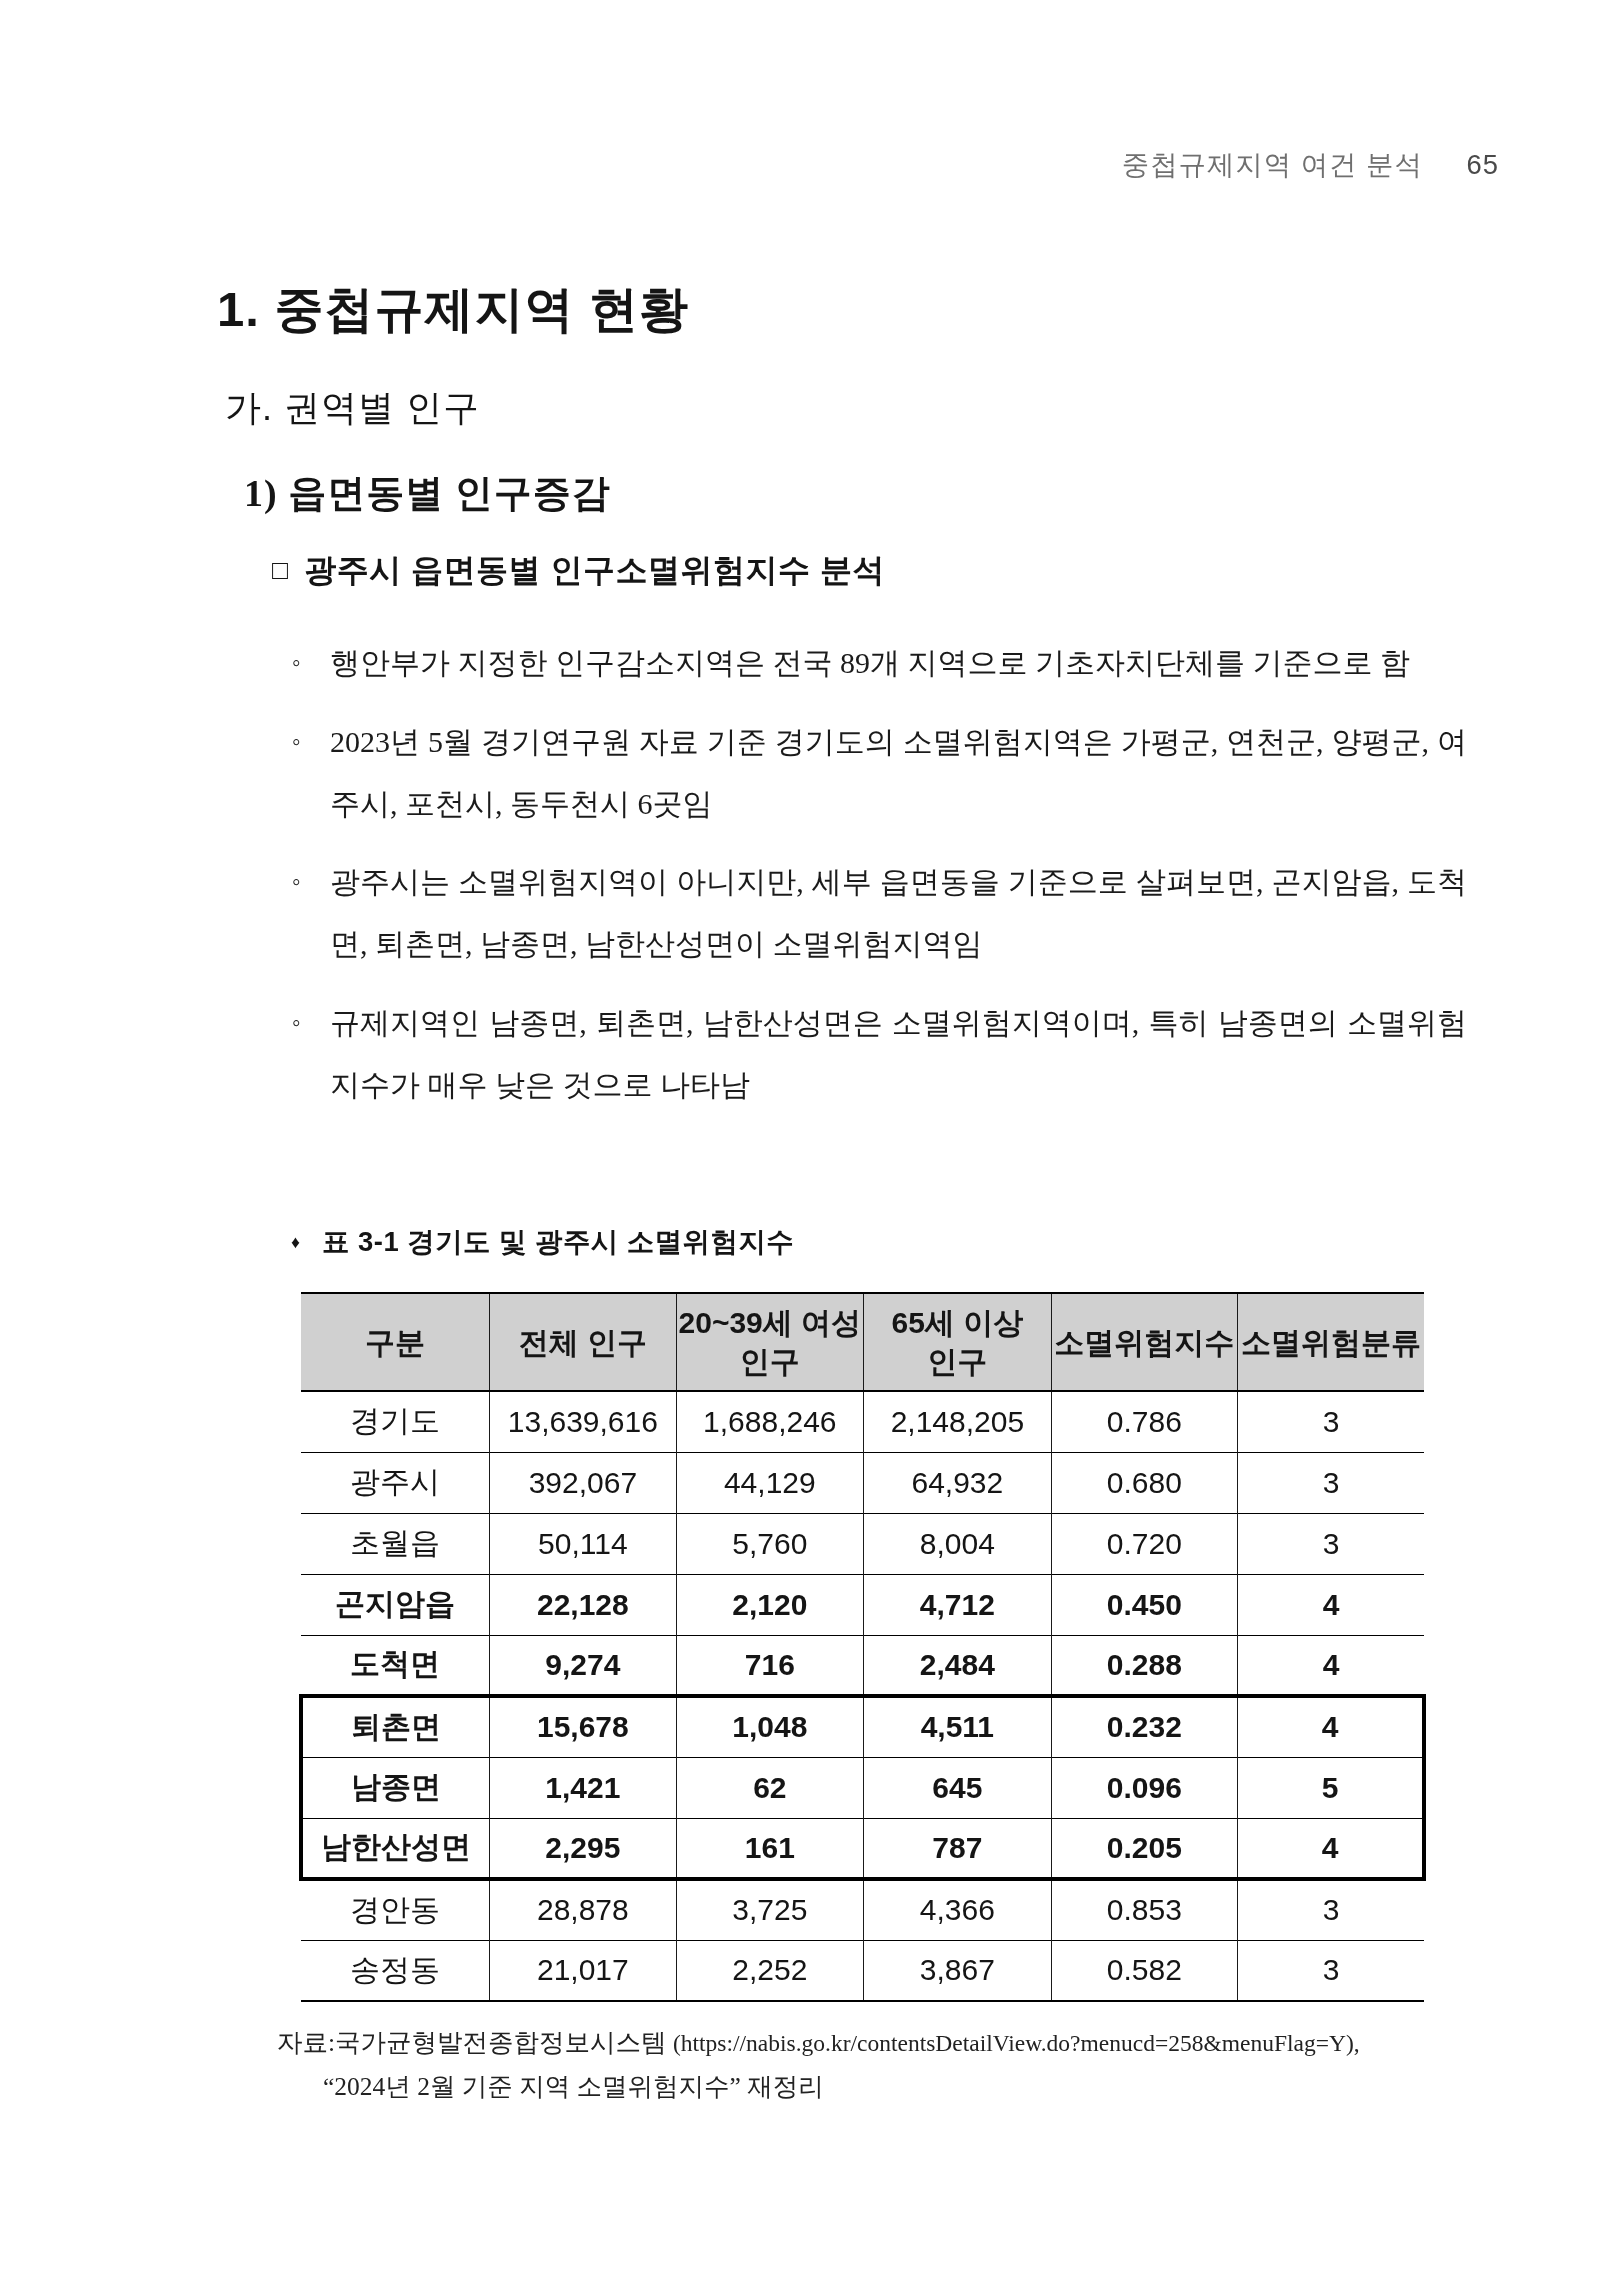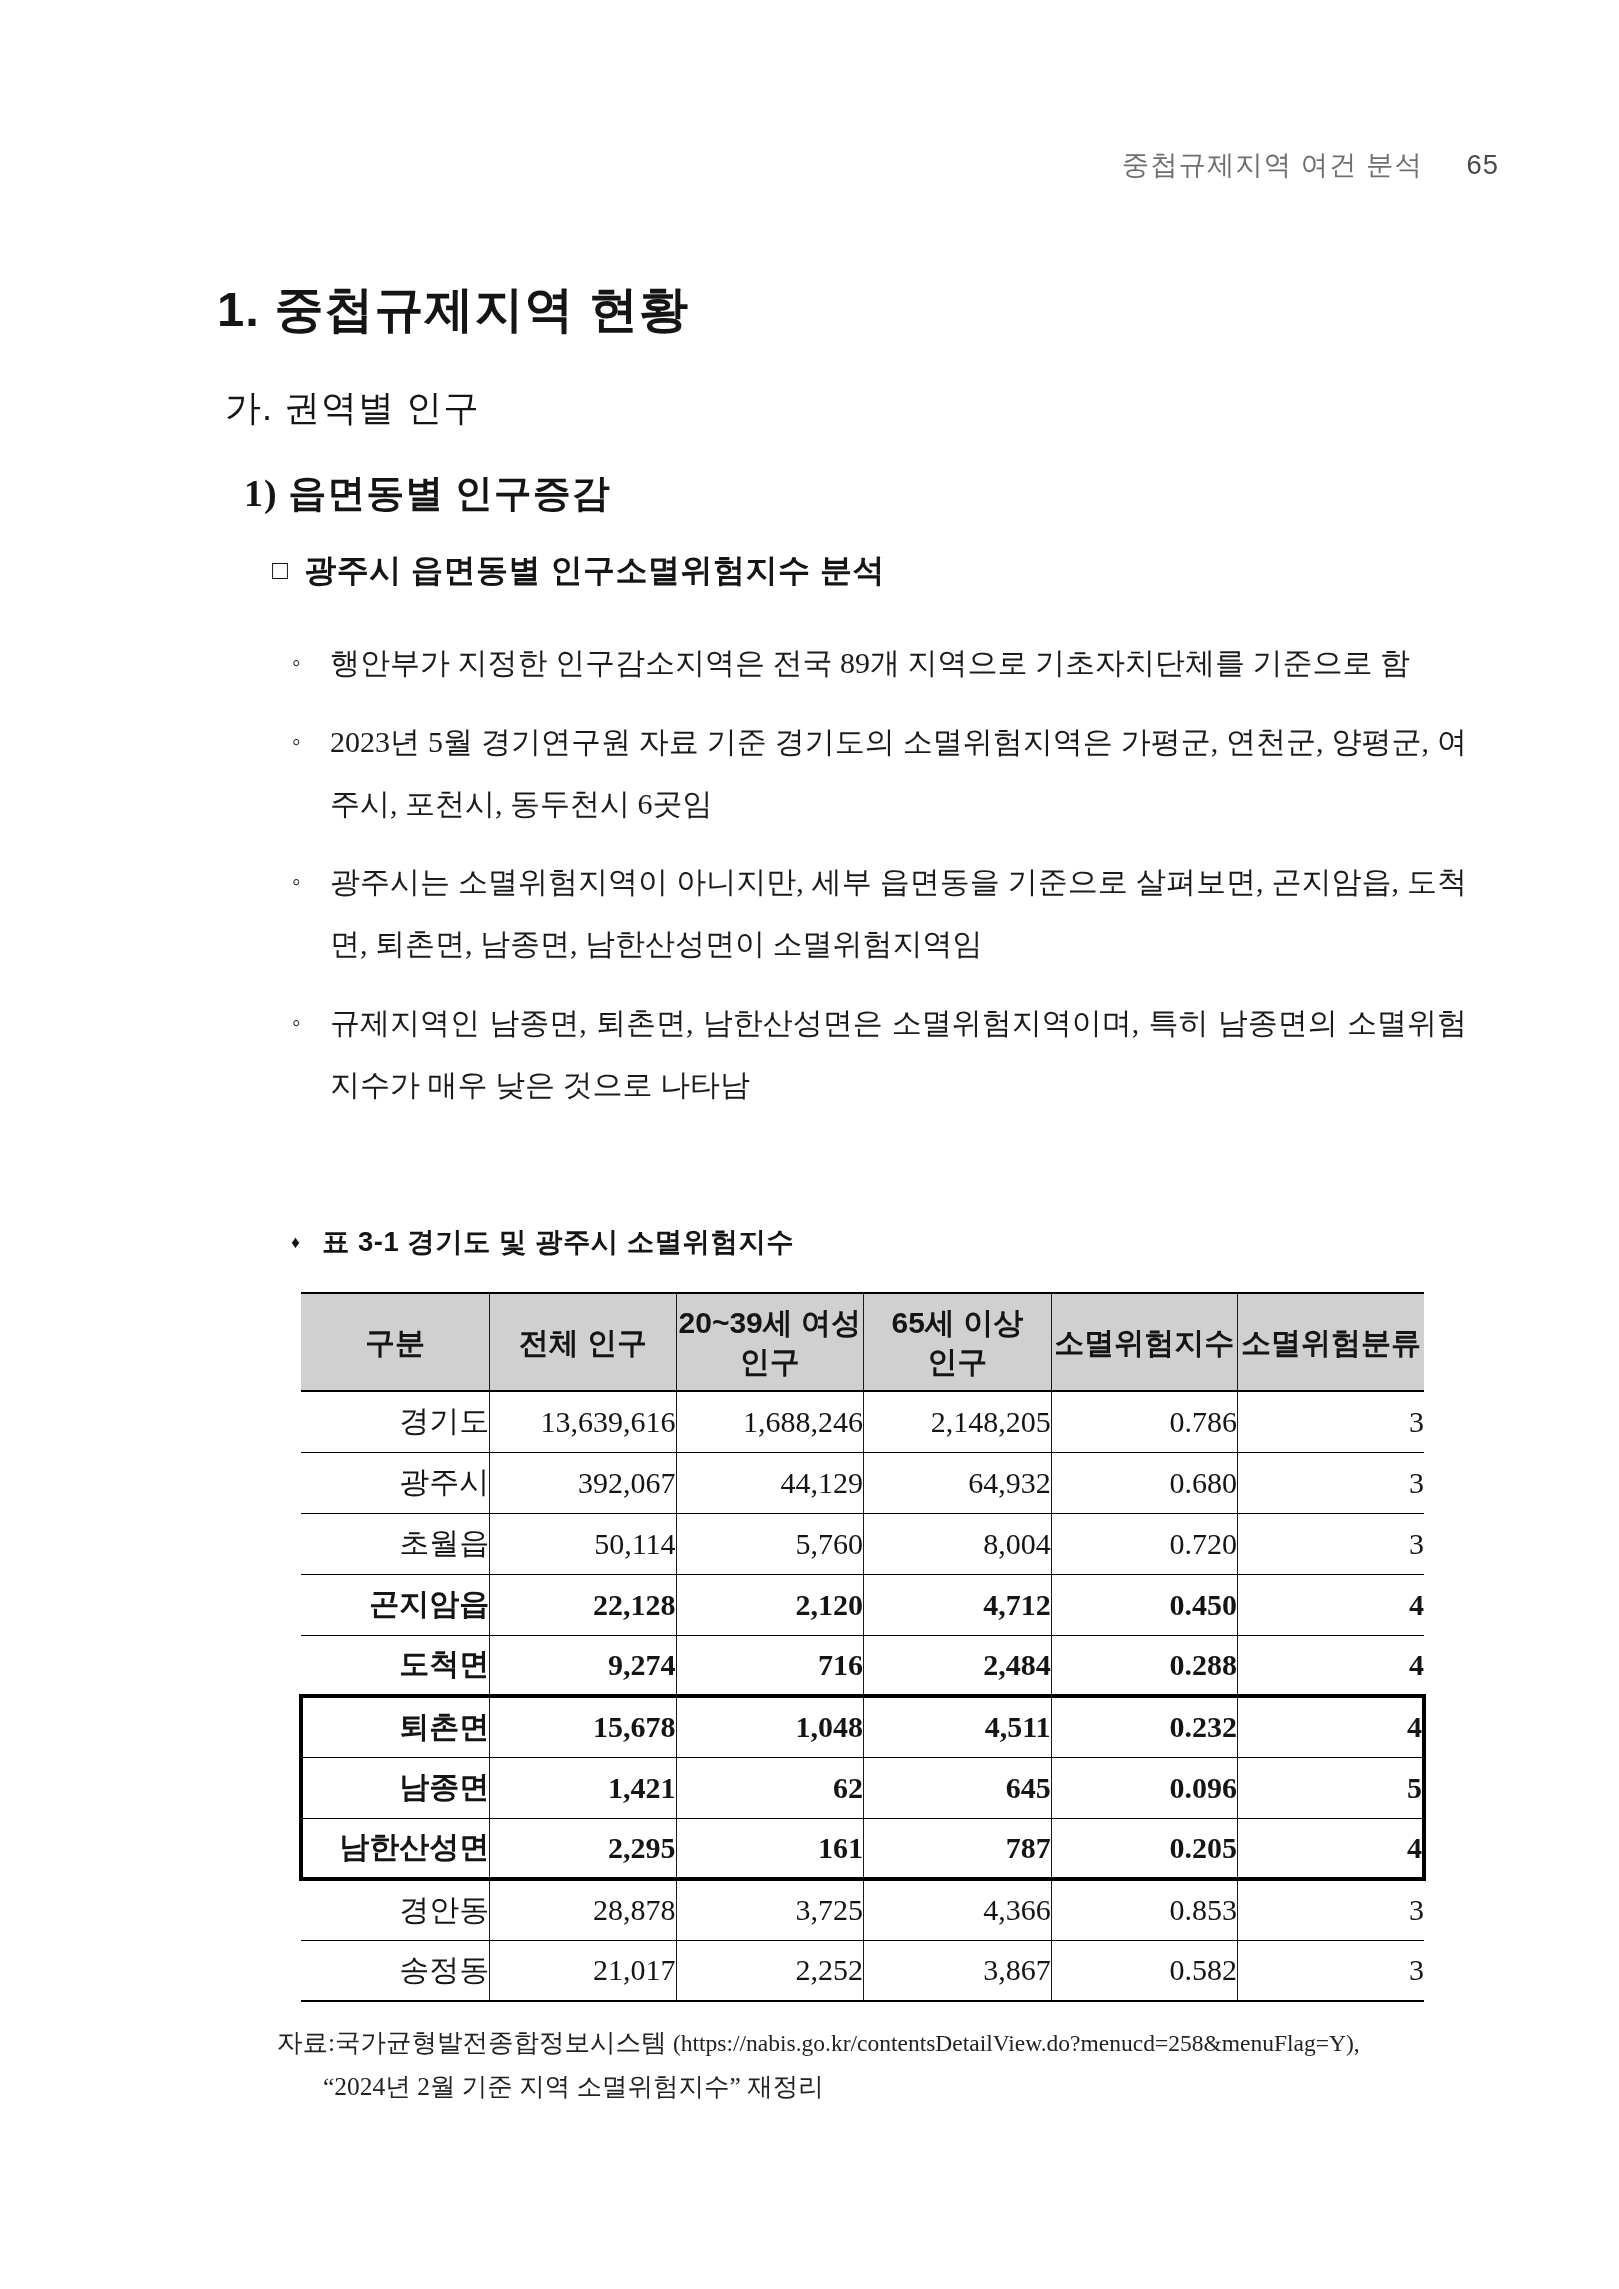--- a/index.html
+++ b/index.html
@@ -85,24 +85,23 @@
     height: 98px;
     font-weight: bold;
     white-space: pre-line;
     text-align: center;
     vertical-align: middle;
     line-height: 39px;
     border-bottom: 2px solid #000;
   }
   table.data td {
     height: 61px;
-    text-align: right;
+    text-align: center;
     vertical-align: middle;
     border-top: 1px solid #000;
-    font-family: Liberation Serif, serif;
   }
   table.data tbody tr:first-child td { border-top: none; }
   table.data th + th, table.data td + td { border-left: 1px solid #1a1a1a; }
   table.data tr.bold td { font-weight: bold; }
   table.data tr.box-start td { border-top: 4.9px solid #000; }
   table.data tr.box-end td { border-bottom: 4.9px solid #000; }
   table.data tr.boxed td:first-child { border-left: 4.9px solid #000; }
   table.data tr.boxed td:last-child { border-right: 4.9px solid #000; }
 
   

